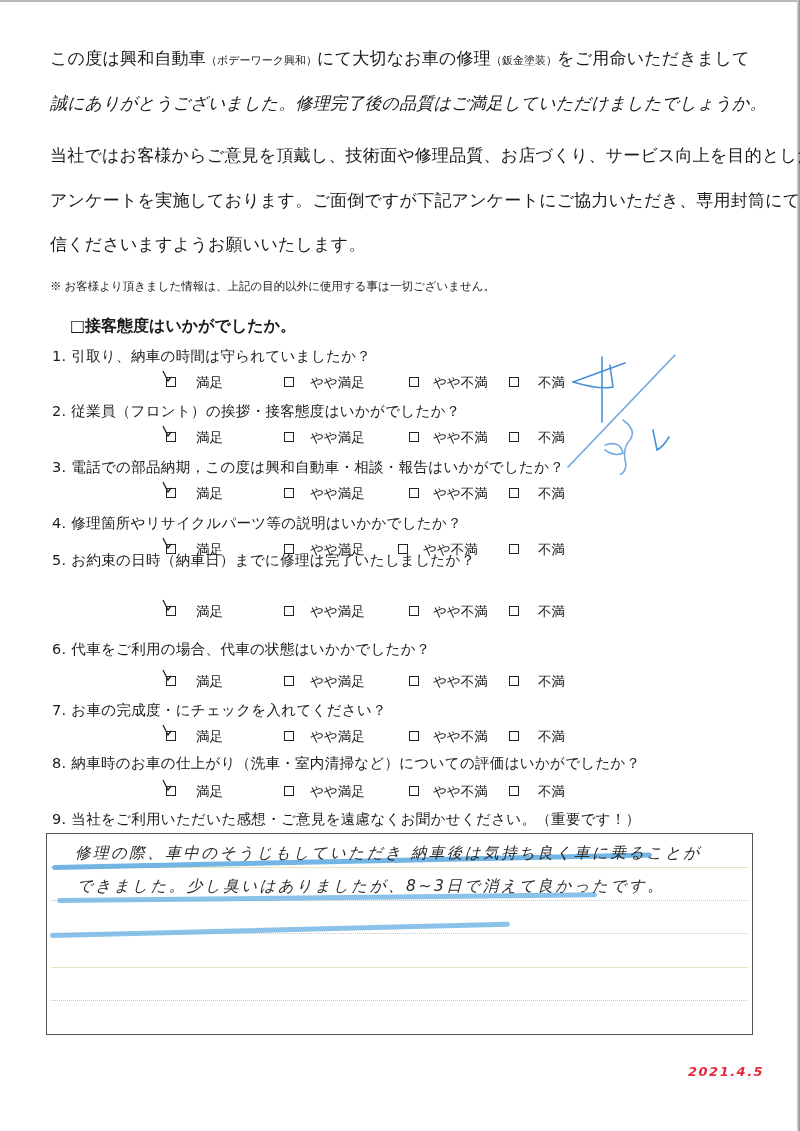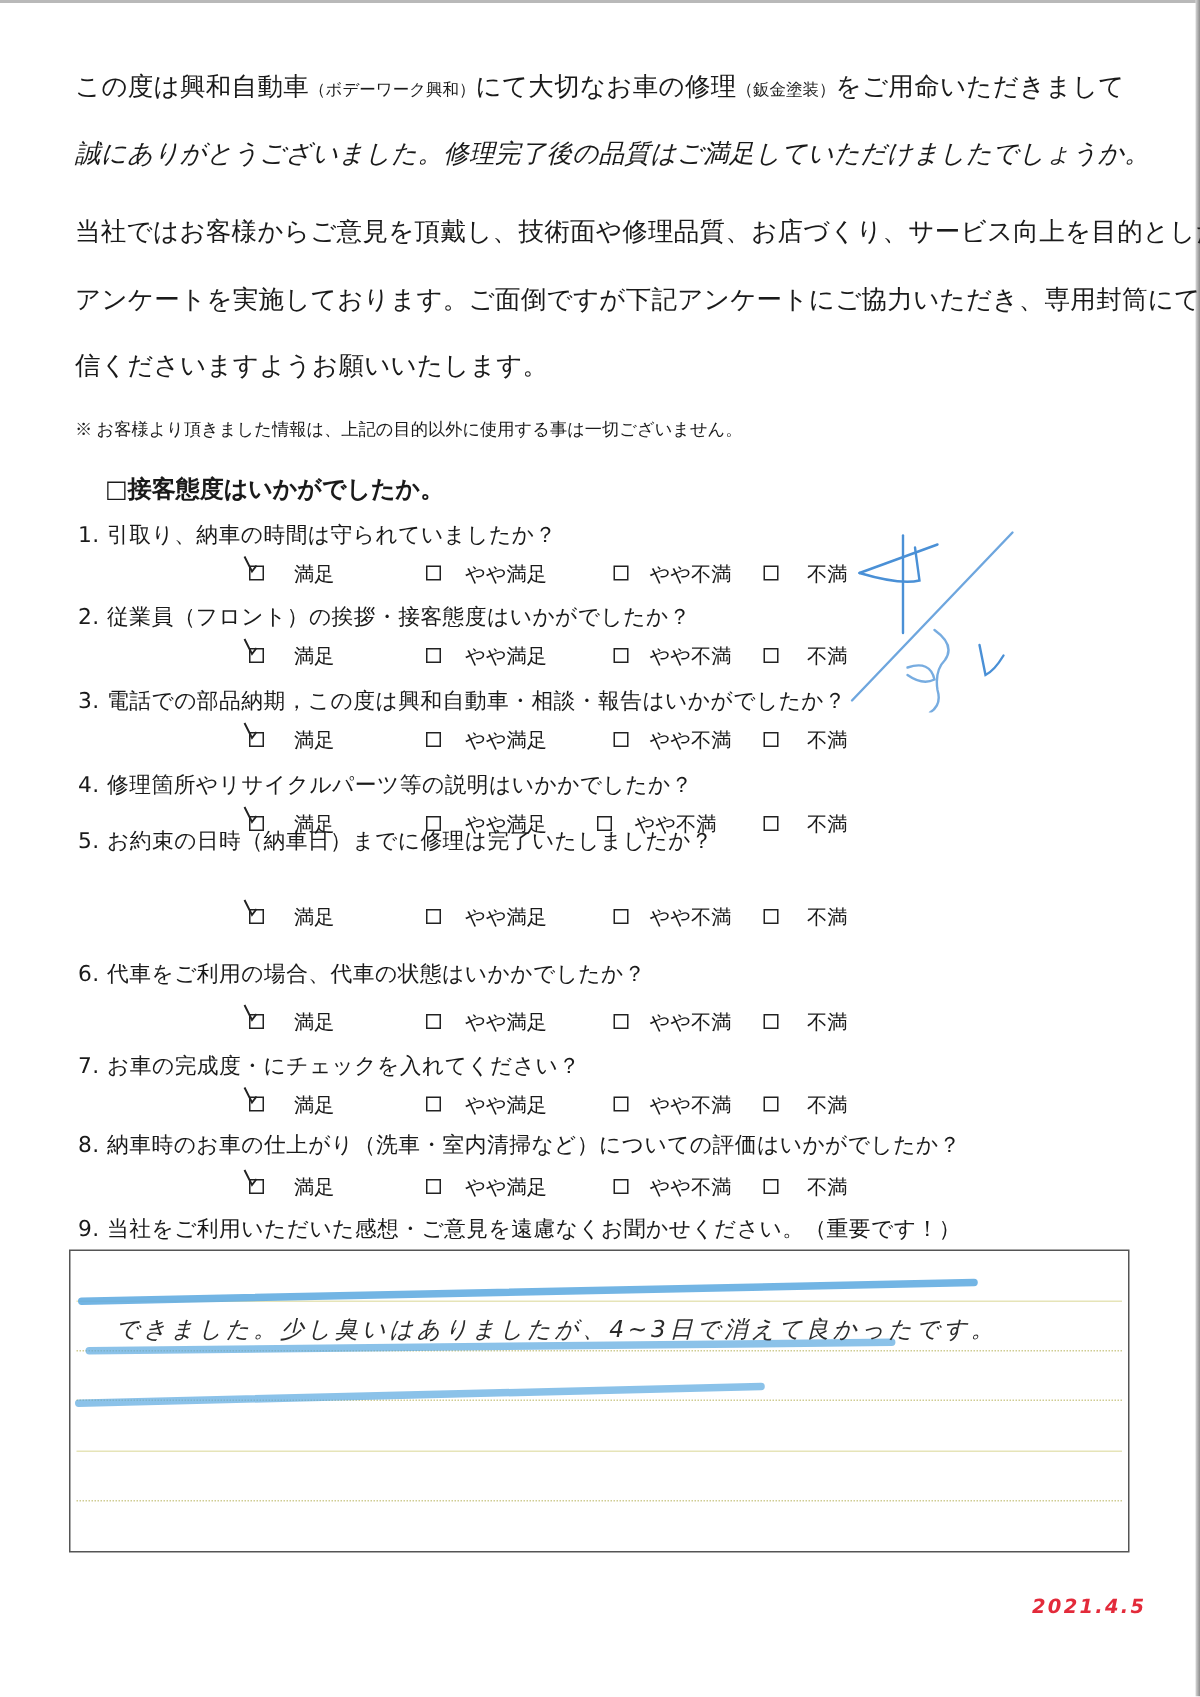--- a/index.html
+++ b/index.html
@@ -174,21 +174,22 @@
   <div class="rule solid" style="top:33px;"></div>
   <div class="rule dotted" style="top:66px;"></div>
   <div class="rule dotted" style="top:99px;"></div>
   <div class="rule solid" style="top:133px;"></div>
   <div class="rule dotted" style="top:166px;"></div>
 
   <div class="marker" style="left:5px; top:31px; width:600px; transform:rotate(-1.2deg); transform-origin:left;"></div>
   <div class="marker" style="left:10px; top:64px; width:540px; transform:rotate(-0.6deg); transform-origin:left; opacity:.7;"></div>
   <div class="marker" style="left:3px; top:99px; width:460px; transform:rotate(-1.4deg); transform-origin:left; opacity:.7;"></div>
 
-  <div class="hand" style="left:30px; top:42px;">できました。少し臭いはありましたが、4~3日で消えて良かったです。</div>
+  <div class="hand" style="left:28px; top:9px;">修理の際、車中のそうじもしていただき 納車後は気持ち良く車に乗ることが</div>
+  <div class="hand" style="left:30px; top:42px;">できました。少し臭いはありましたが、8~3日で消えて良かったです。</div>
 </div>
 
 <svg class="abs" style="left:565px; top:335px;" width="120" height="140">
   <g fill="none" stroke="#4a90d6" stroke-width="1.6" stroke-linecap="round">
     <path d="M3 132 L110 20" opacity=".8"></path>
     <path d="M37 22 L37 87"></path>
     <path d="M8 47 L60 28"></path>
     <path d="M8 47 Q35 55 48 52 L45 30"></path>
     <path d="M58 85 Q72 95 65 105 Q58 112 60 125 Q63 135 55 140" opacity=".75"></path>
     <path d="M40 110 Q55 105 58 118 Q50 122 40 115" opacity=".75"></path>

